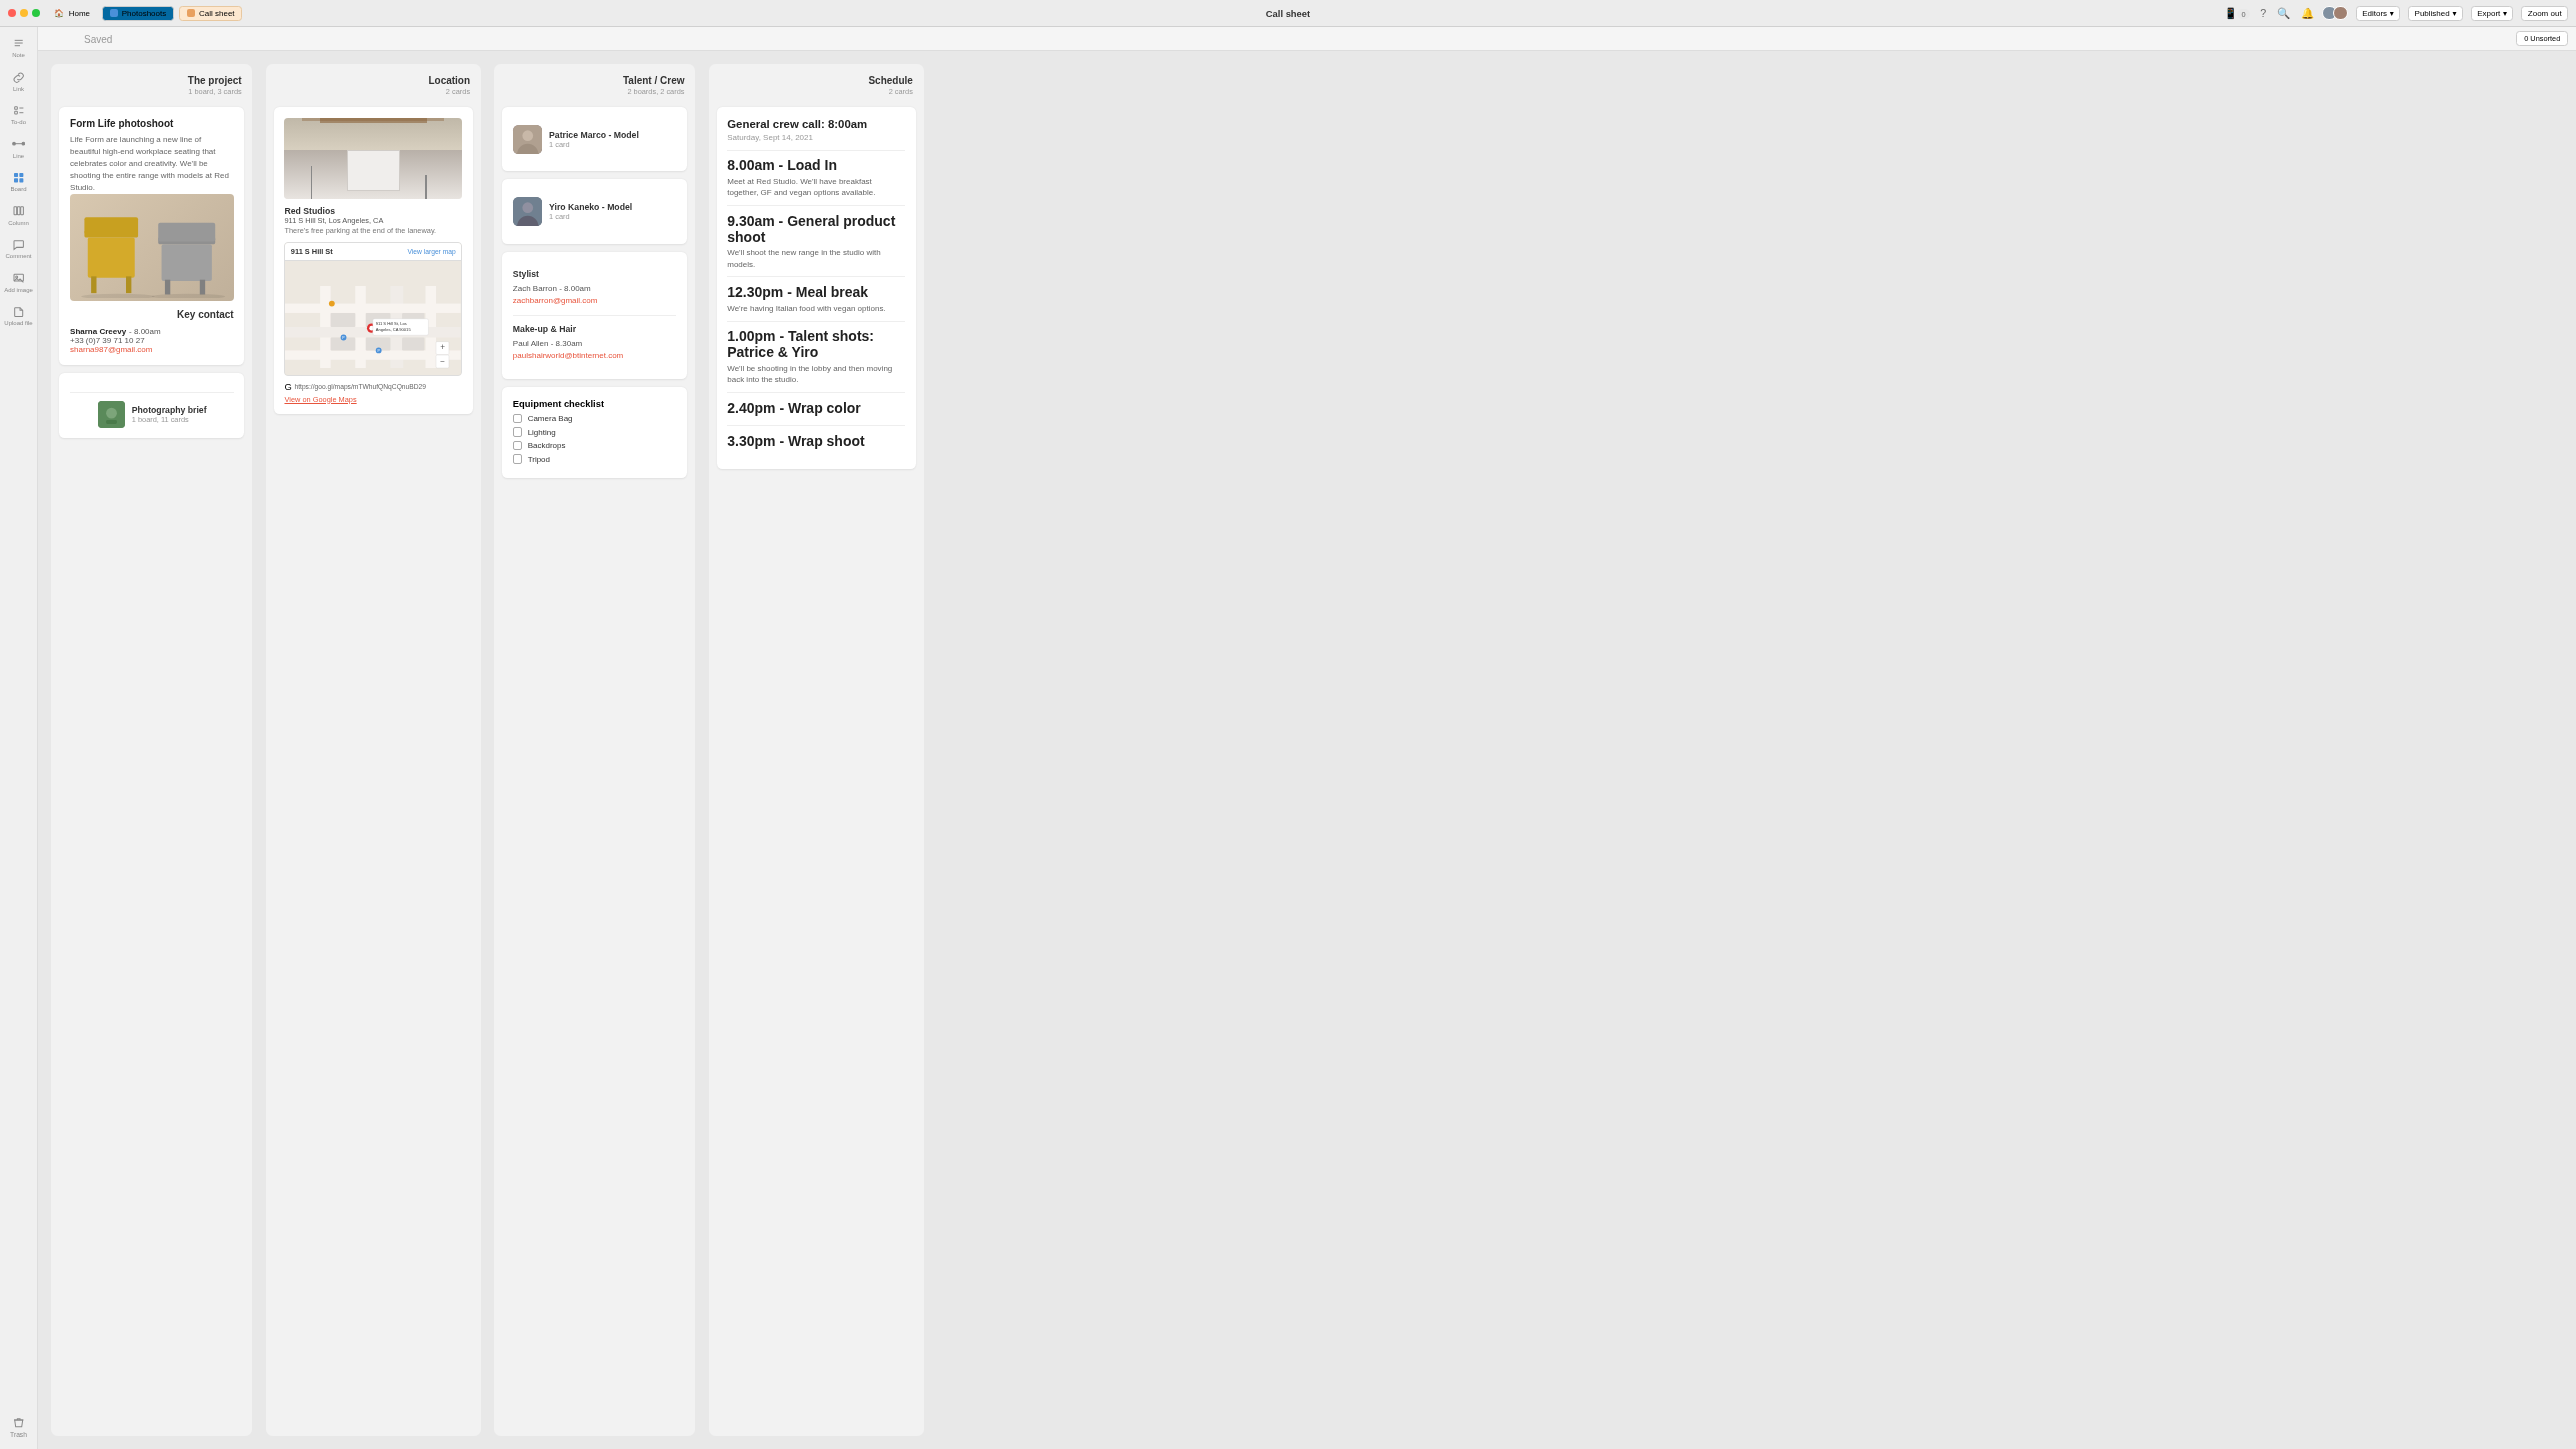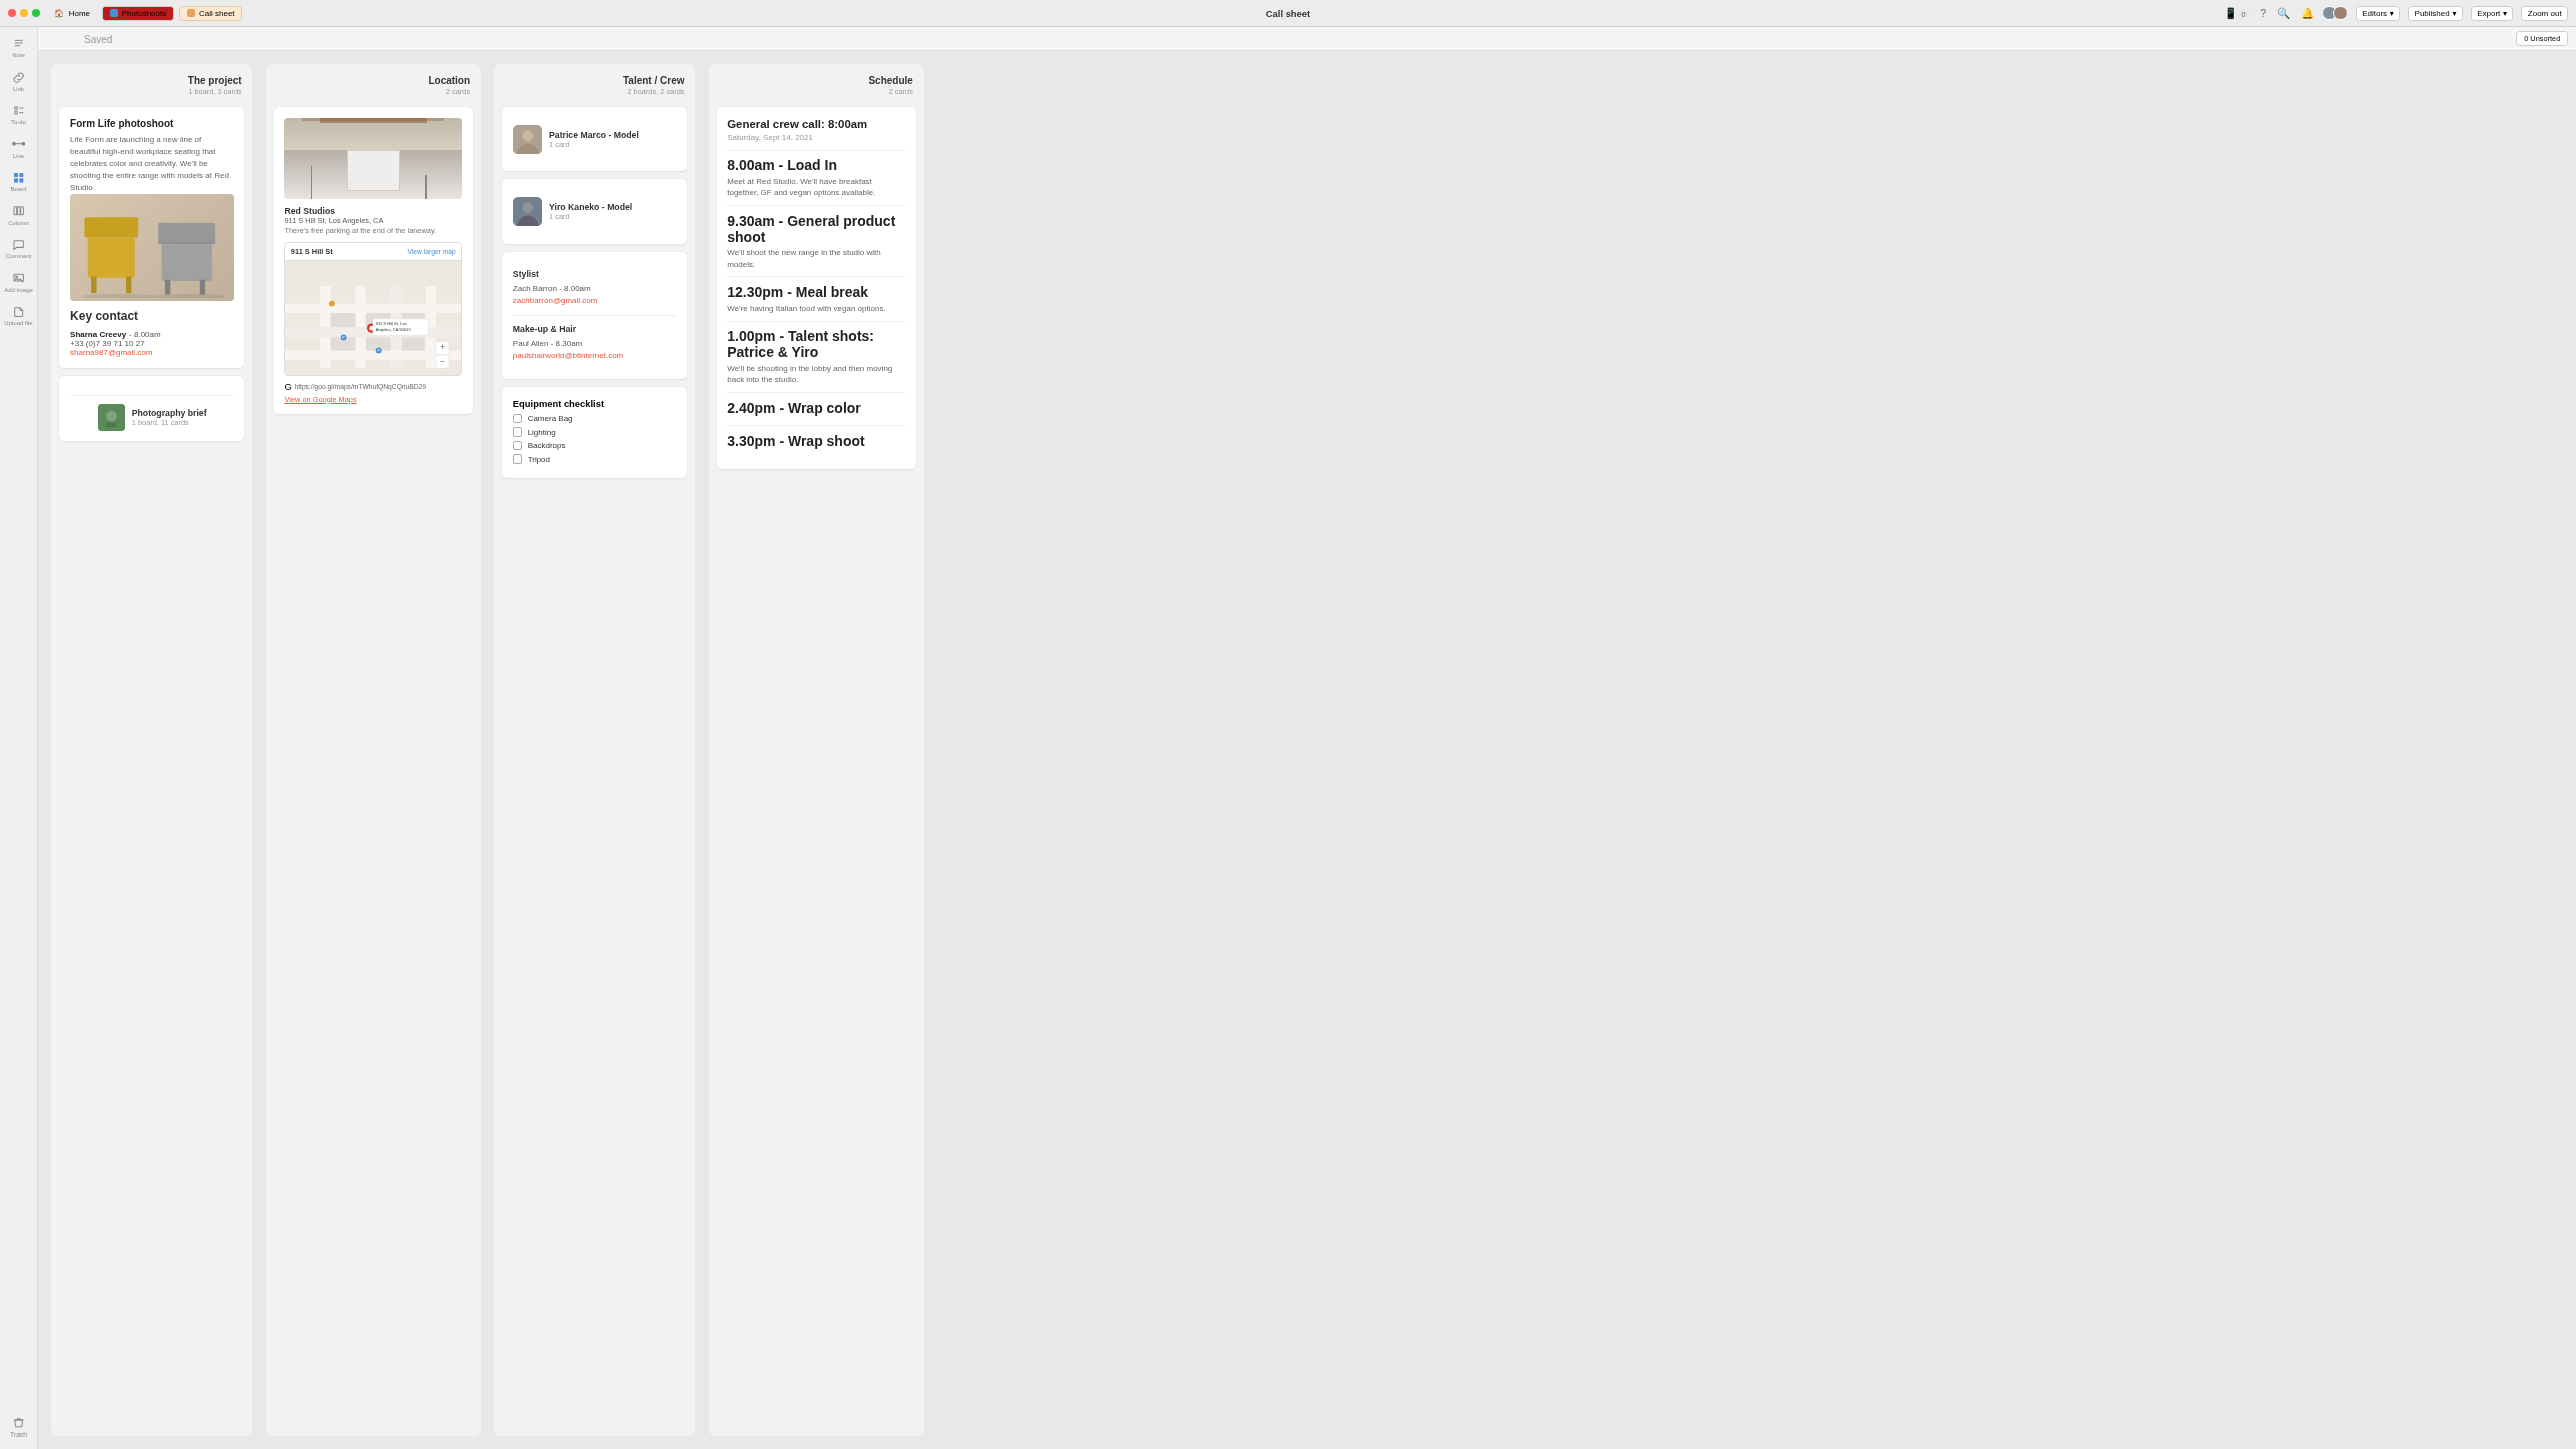--- a/index.html
+++ b/index.html
@@ -16,21 +16,21 @@
       position: relative;
     }
     .window-controls { display: flex; gap: 4px; align-items: center; }
     .wc { width: 8px; height: 8px; border-radius: 50%; }
     .wc-red { background: #ff5f57; }
     .wc-yellow { background: #febc2e; }
     .wc-green { background: #28c840; }
     .tab-area { display: flex; align-items: center; gap: 5.4px; margin-left: 8px; }
     .tab { display: flex; align-items: center; gap: 4px; padding: 2px 6.7px; border-radius: 3.4px; font-size: 8px; cursor: pointer; }
     .tab-home { background: transparent; }
-    .tab-photoshoots { background: #b91c1c; border: 0.7px solid #ccc; }
+    .tab-photoshoots { background: #0369a1; border: 0.7px solid #ccc; }
     .tab-callsheet { background: #fde8d0; border: 0.7px solid #e8c8a0; }
     .tab-icon { width: 8px; height: 8px; border-radius: 2px; }
     .tab-icon-blue { background: #4a90d9; }
     .tab-icon-orange { background: #e8a060; }
     .titlebar-title { position: absolute; left: 50%; transform: translateX(-50%); font-size: 9.4px; font-weight: 600; color: #333; }
     .titlebar-right { margin-left: auto; display: flex; align-items: center; gap: 8px; }
     .titlebar-right-icons { display: flex; gap: 10.7px; align-items: center; }
     .titlebar-icon { font-size: 10.7px; color: #666; cursor: pointer; }
     .badge { background: #e8e8e8; border-radius: 6.7px; padding: 0.7px 4px; font-size: 7.4px; }
     .editors-btn, .published-btn, .export-btn, .zoomout-btn {
@@ -54,21 +54,21 @@
     .board-header { padding: 10.7px 10.7px 5.4px; text-align: right; }
     .board-header h2 { font-size: 10px; font-weight: 600; color: #333; }
     .board-header p { font-size: 7.4px; color: #999; margin-top: 1.3px; }
     .board-cards { padding: 5.4px 8px 10.7px; display: flex; flex-direction: column; gap: 8px; overflow-y: auto; flex: 1; }
 
     
     .card { background: white; border-radius: 5.4px; padding: 10.7px; box-shadow: 0 0.7px 2px rgba(0,0,0,0.08); }
     .card h3 { font-size: 10px; font-weight: 700; color: #222; margin-bottom: 5.4px; }
     .card p { font-size: 8px; color: #666; line-height: 1.5; }
     .key-contact { margin-top: 8px; }
-    .key-contact h4 { font-size: 12px; font-weight: 600; color: #333; margin-bottom: 4px; }
+    .key-contact h4 { font-size: 10px; font-weight: 600; color: #333; margin-bottom: 4px; text-align: right; }
     .key-contact .name { font-size: 8px; font-weight: 600; color: #222; }
     .key-contact .time { font-size: 8px; color: #555; }
     .key-contact .phone { font-size: 8px; color: #555; }
     .key-contact .email { font-size: 8px; color: #e8543c; cursor: pointer; }
     .photo-brief { display: flex; align-items: center; gap: 6.7px; margin-top: 8px; padding-top: 8px; border-top: 0.7px solid #eee; padding-left: 28px; }
     .brief-thumb { width: 27px; height: 27px; border-radius: 4px; background: linear-gradient(135deg, #4a7a4a, #8ab088); flex-shrink: 0; }
     .brief-info .name { font-size: 8.7px; font-weight: 600; color: #333; }
     .brief-info .sub { font-size: 7.4px; color: #999; }
     .location-details { margin-bottom: 6.7px; }
     .location-details .loc-name { font-size: 8.7px; font-weight: 700; color: #333; }

